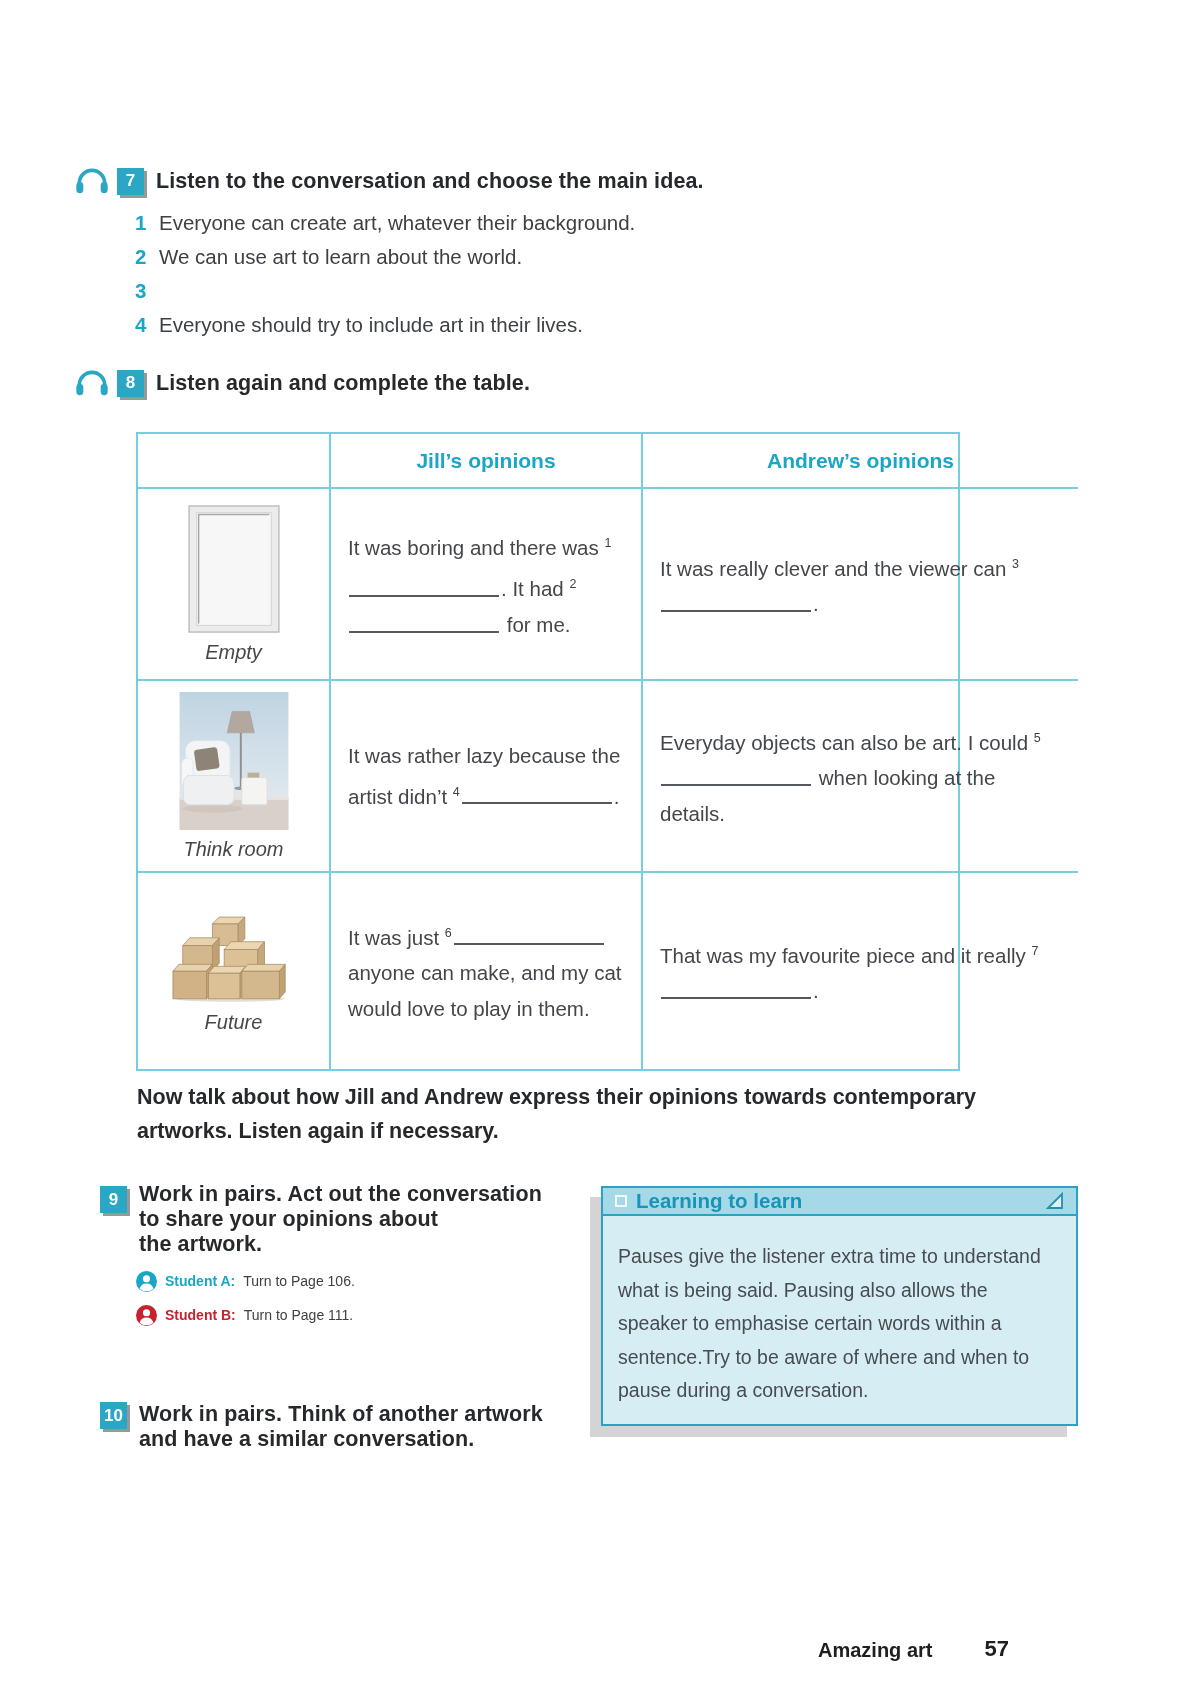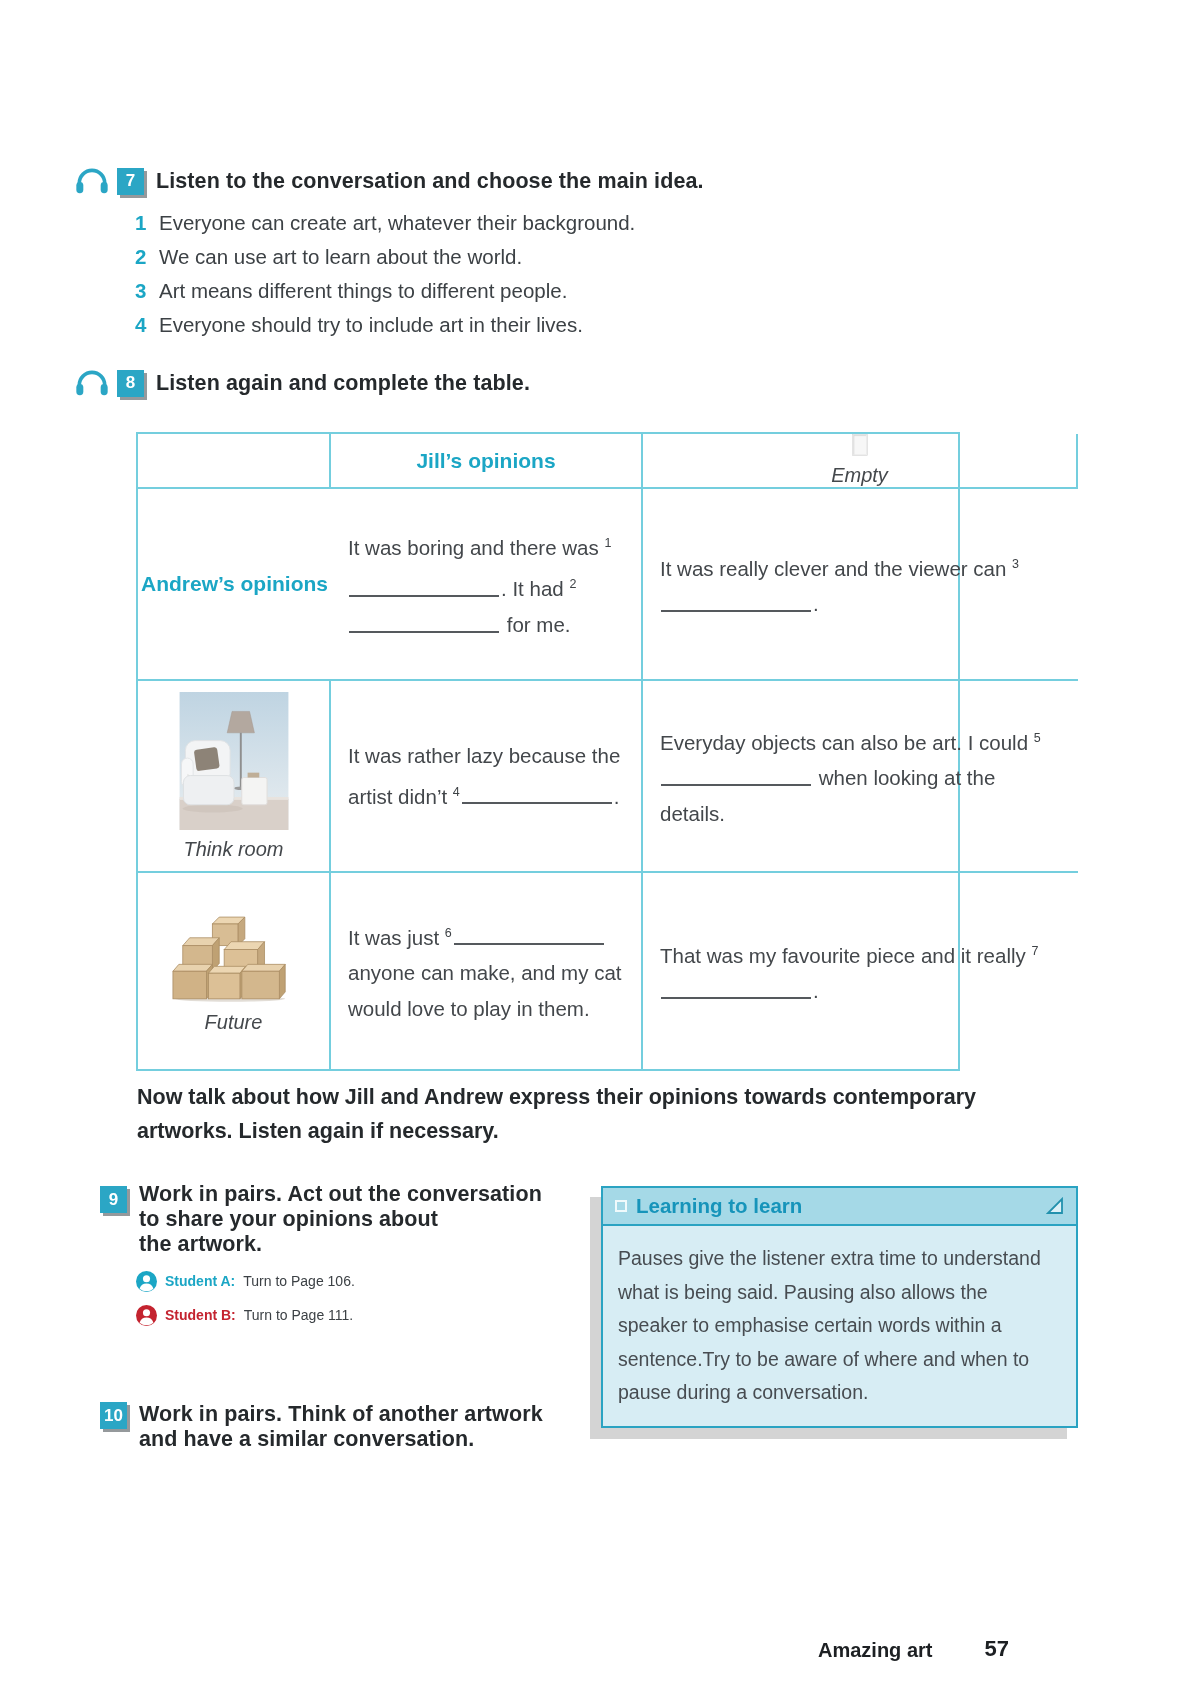--- a/index.html
+++ b/index.html
@@ -62,25 +62,25 @@
   .student.b .st-label{color:var(--studentB);}
   .st-text{color:var(--ink);}
 
   #ex10{position:absolute;top:1402px;left:100px;width:500px;}
   #ex10 .ex-header{align-items:flex-start;}
   #ex10 .badge{}
 
   .learning{position:absolute;top:1186px;left:601px;width:477px;border:2px solid var(--learn-border);
             box-shadow:-11px 11px 0 #d4d4d4;background:var(--learn-bg);}
   .learn-band{display:flex;align-items:center;background:var(--learn-band);
-              border-bottom:2px solid var(--learn-border);padding:6px 12px;height:38px;}
+              border-bottom:2px solid var(--learn-border);padding:6px 12px;height:28px;}
   .sq-icon{width:12px;height:12px;border:2px solid #f0fafc;margin-right:9px;flex:0 0 auto;}
   .learn-title{font-size:20.5px;font-weight:bold;color:#1694ba;}
   .tri-icon{margin-left:auto;flex:0 0 auto;}
-  .learn-body{padding:16px 15px 16px;font-size:19.5px;line-height:33.5px;color:#474c51;}
+  .learn-body{padding:24px 15px 16px;font-size:19.5px;line-height:33.5px;color:#474c51;}
 
   .footer{position:absolute;top:1592px;left:818px;display:flex;align-items:flex-end;}
   .footer-section{font-size:20px;font-weight:bold;color:#1d2023;}
   .footer-page{font-size:22px;font-weight:bold;color:#1d2023;margin-left:52px;margin-top:44px;}
 </style>
 </head>
 <body>
 
 <div class="page">
 
@@ -98,21 +98,20 @@
       <li class="option">
         <span class="opt-num">1</span>
         <span>Everyone can create art, whatever their background.</span>
       </li>
       <li class="option">
         <span class="opt-num">2</span>
         <span>We can use art to learn about the world.</span>
       </li>
       <li class="option">
         <span class="opt-num">3</span>
-        <span>Art means different things to different people.</span>
       </li>
       <li class="option">
         <span class="opt-num">4</span>
         <span>Everyone should try to include art in their lives.</span>
       </li>
     </ul>
   </section>
 
   <section id="ex8">
     <div class="ex-header">
@@ -122,30 +121,30 @@
         <rect x="25.2" y="15" width="6.6" height="10.5" rx="3.2" fill="#2ba6c5"></rect>
       </svg>
       <span class="badge">8</span>
       <span class="ex-title">Listen again and complete the table.</span>
     </div>
   </section>
 
   <div class="tbl">
     <div class="cell hcell"></div>
     <div class="cell hcell">Jill’s opinions</div>
+    <div class="cell hcell last">Andrew’s opinions</div>
+
     <div class="cell img-cell">
       <svg width="92" height="128" viewBox="0 0 96 134">
         <rect x="1" y="1" width="94" height="132" fill="#ececec" stroke="#bdbdbd" stroke-width="1.5"></rect>
         <rect x="9" y="8" width="78" height="118" fill="#f7f7f7" stroke="#d2d2d2"></rect>
         <path d="M11 124 V10 H85" fill="none" stroke="#a6a6a6" stroke-width="1.5"></path>
       </svg>
       <span class="caption">Empty</span>
     </div>
-
-    <div class="cell hcell last">Andrew’s opinions</div>
     <div class="cell txt-cell">
       <div>It was boring and there was <sup class="blank-num">1</sup><span class="blank-line"></span>. It had <sup class="blank-num">2</sup><span class="blank-line"></span> for me.</div>
     </div>
     <div class="cell txt-cell last">
       <div>It was really clever and the viewer can <sup class="blank-num">3</sup><span class="blank-line"></span>.</div>
     </div>
 
     <div class="cell img-cell">
       <svg width="110" height="138" viewBox="0 0 112 142">
         <defs>

